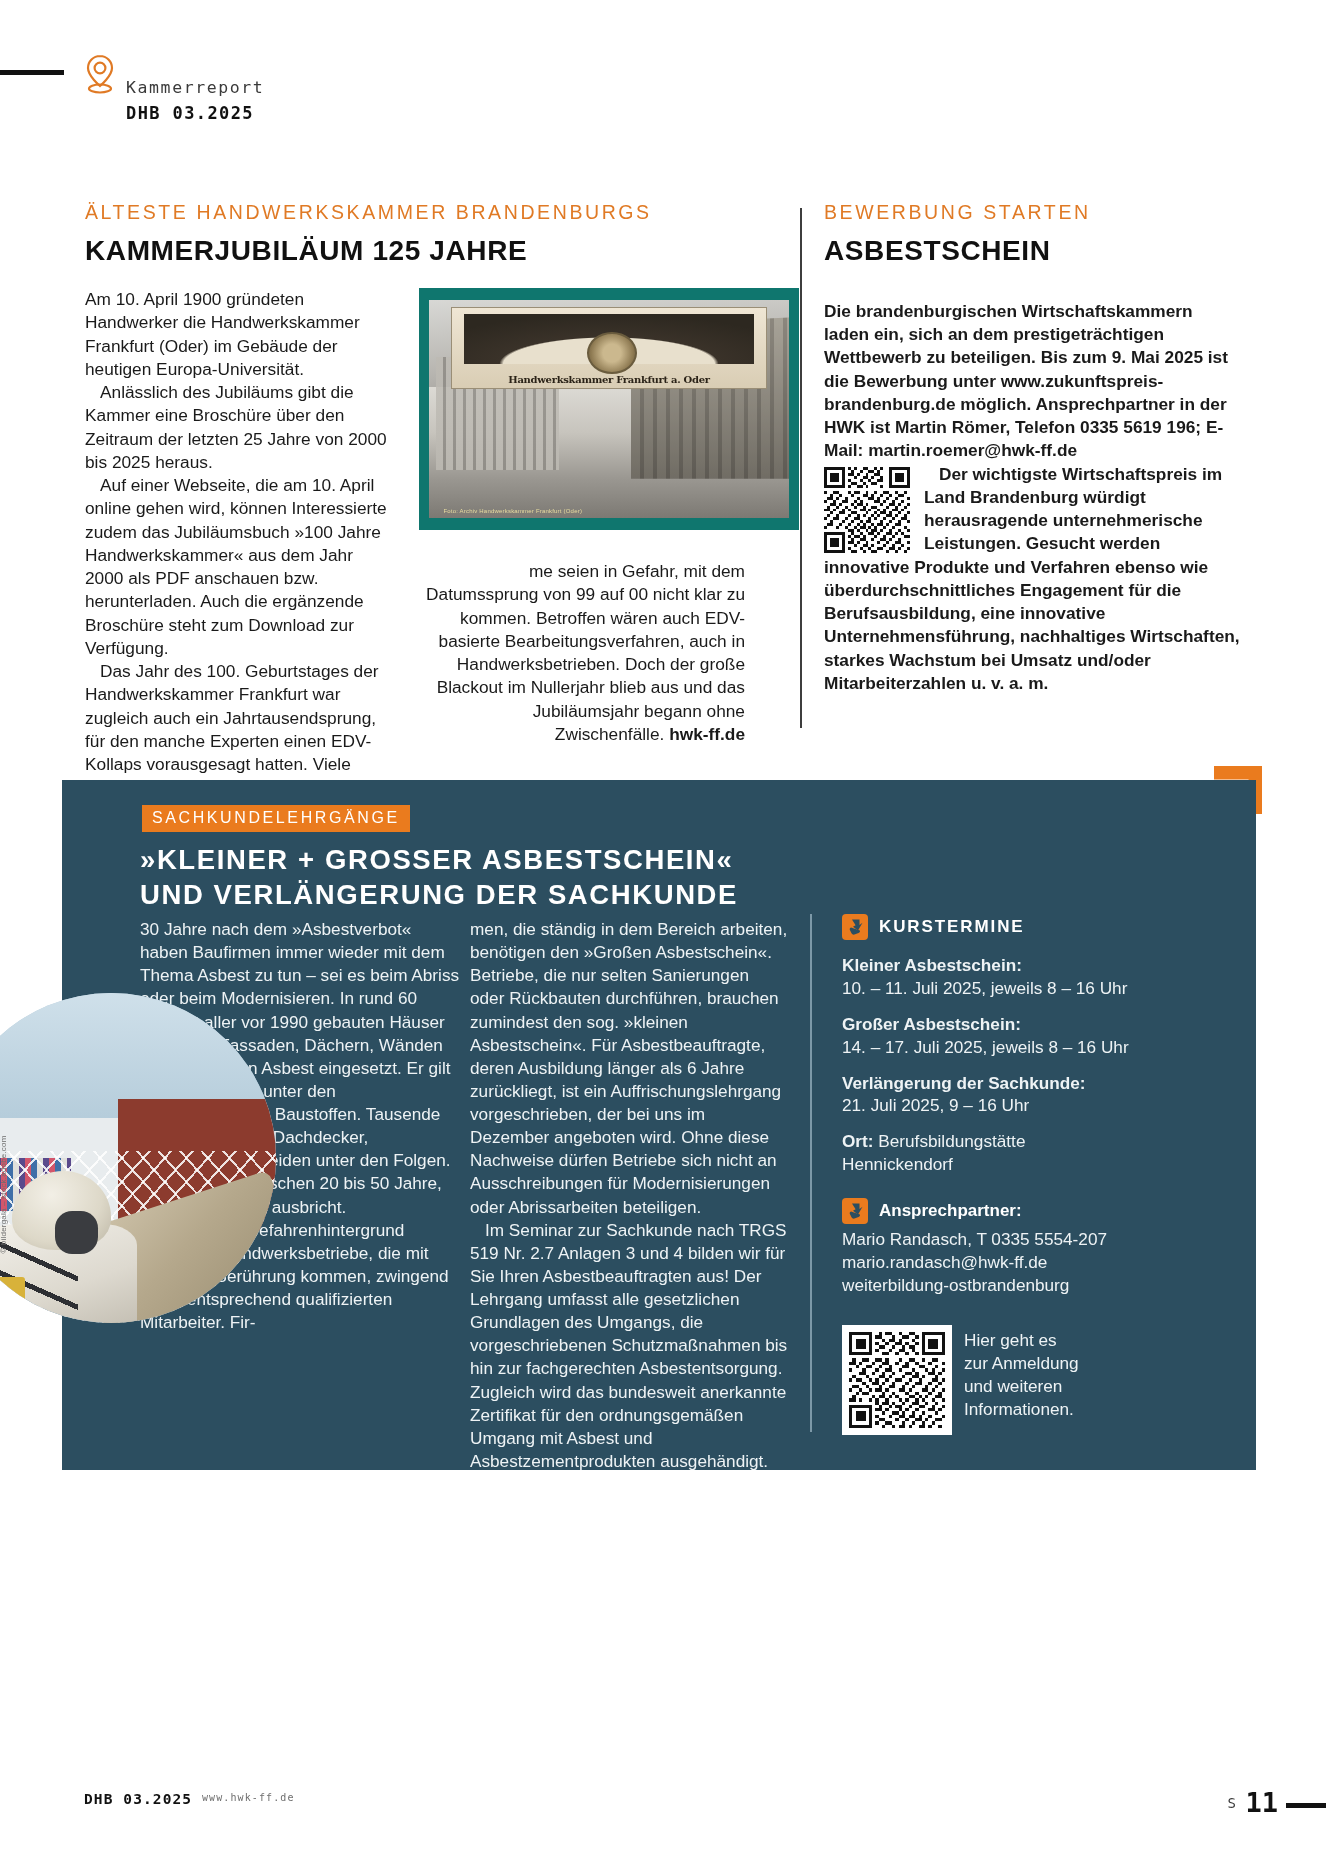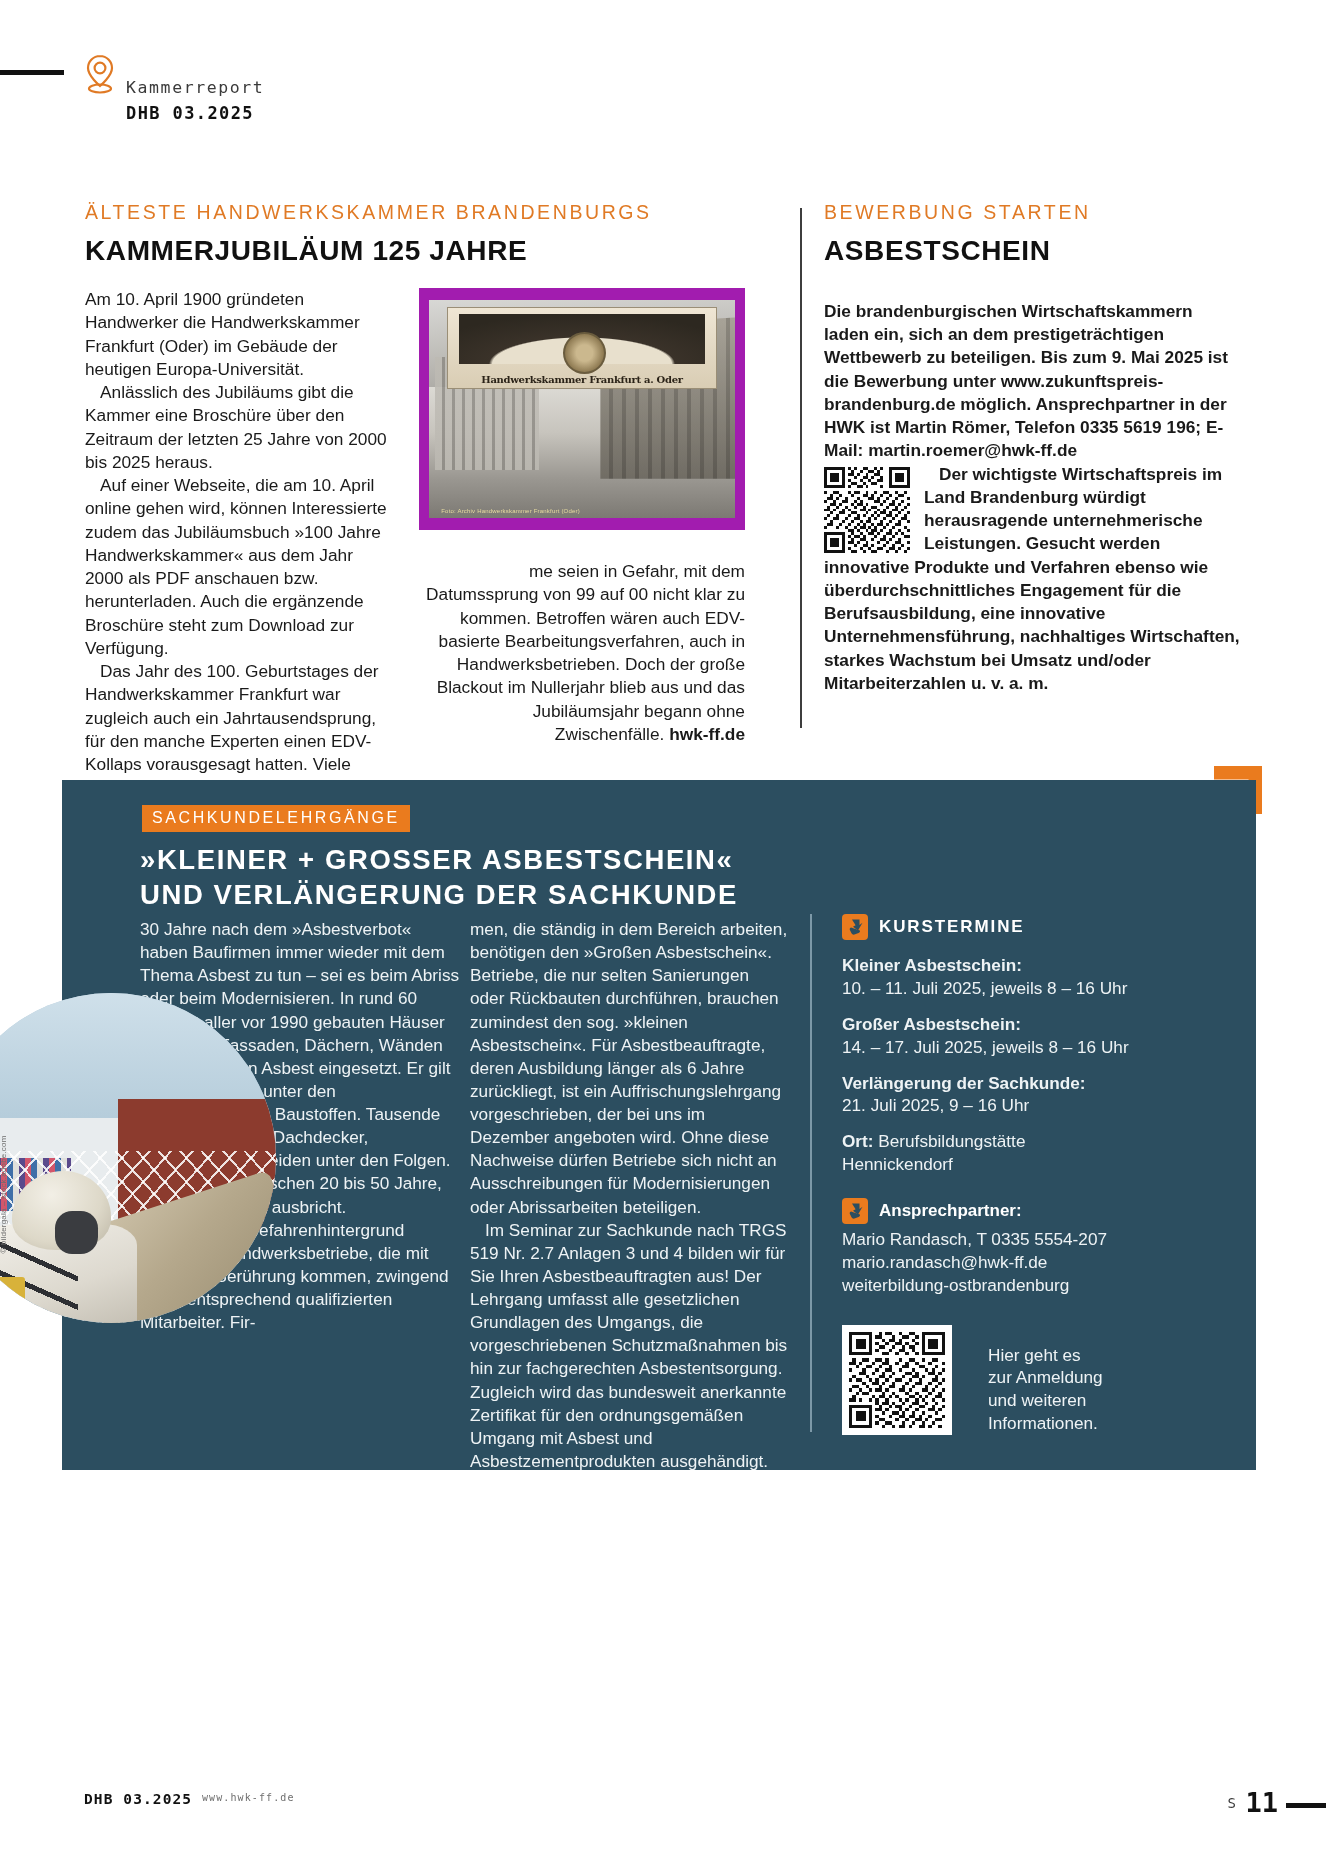--- a/index.html
+++ b/index.html
@@ -108,22 +108,22 @@
   }
   .lc-col1 {
     position: absolute; left: 0; top: 0; width: 310px;
   }
   .lc-col2 {
     position: absolute; left: 340px; top: 272px; width: 320px; text-align: right;
   }
   .hist-photo-wrap {
     position: absolute;
     left: 334px; top: 0;
-    width: 326px; height: 242px;
-    background: #a21caf;
+    width: 380px; height: 242px;
+    background: #0f766e;
     padding: 12px 10px;
   }
   .hist-photo {
     width: 100%; height: 100%;
     position: relative;
     overflow: hidden;
     background: linear-gradient(175deg,#d8d8d5 0%,#b9b7b2 28%,#8e8c87 60%,#6e6c68 100%);
   }
   .hp-letterhead {
     position: absolute;
@@ -290,22 +290,22 @@
   .side-item b { font-weight: bold; }
   .side-item .t { display: block; }
 
   .contact-block { margin-top: 22px; }
   .contact-lines { margin-top: 2px; color:#eef3f5; font-size:17.2px; line-height:1.33; }
 
   .qr-row {
     position: absolute;
     left: 780px; top: 545px;
     display: flex;
-    align-items: flex-end;
-    gap: 36px;
+    align-items: flex-start;
+    gap: 12px;
   }
   .qr-caption {
     color: #eef3f5;
     font-size: 17.2px;
     line-height: 1.33;
     padding-top: 4px;
   }
 
   
   .worker-photo {

